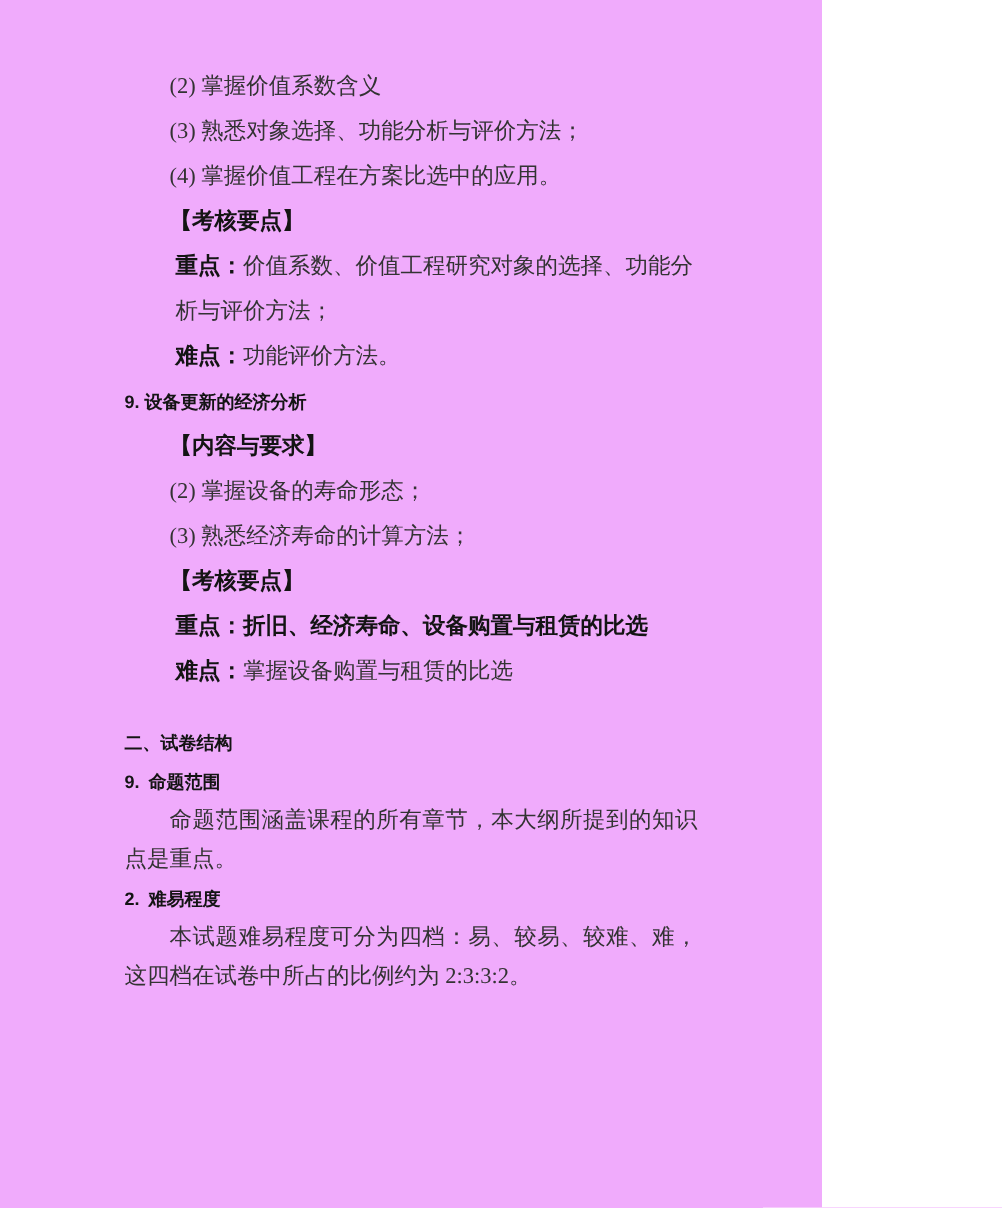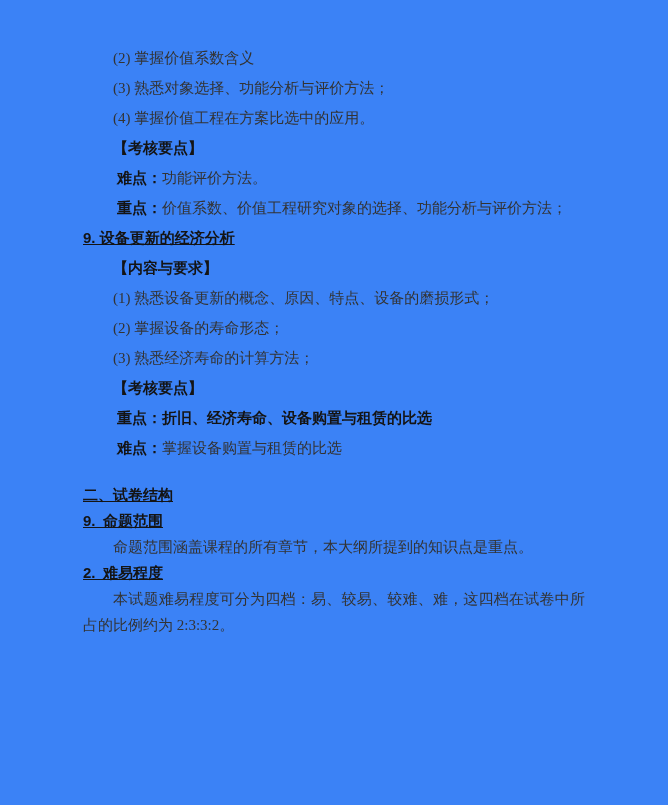--- a/index.html
+++ b/index.html
@@ -4,37 +4,37 @@
 <style>
   html, body { margin: 0; padding: 0; }
   body {
     width: 668px; height: 805px;
     background: #ffffff;
     font-family: "Liberation Serif", "DejaVu Serif", serif;
     overflow: hidden;
   }
   .page {
     box-sizing: border-box;
-    width: 668px; height: 805px;
+    width: 548px; height: 805px;
     padding: 43px 83px 20px 83px;
-    background: #3b82f6;
+    background: #f0abfc;
     font-size: 15px;
     color: #333333;
   }
   
   .t-line { line-height: 30px; min-height: 30px; }
   .ind  { padding-left: 30px; }   
   .ind2 { padding-left: 34px; }   
   
   .hei {
     font-family: "Liberation Sans", "DejaVu Sans", sans-serif;
     font-weight: bold;
     color: #141414;
   }
-  h1, h2, h3 { margin: 0; padding: 0; font-size: 15px; text-decoration: underline; }
+  h1, h2, h3 { margin: 0; padding: 0; font-size: 12px; }
   
   .part2 { margin-top: 19px; }
   .part2 .p2-head { line-height: 26px; min-height: 26px; }
   .part2 p.p2-body {
     margin: 0;
     line-height: 26px;
     text-indent: 30px;
     text-align: justify;
     color: #333333;
   }
@@ -43,31 +43,30 @@
 <body>
 
 <div class="page">
 
   <section>
     <div class="t-line ind">(2) 掌握价值系数含义</div>
     <div class="t-line ind">(3) 熟悉对象选择、功能分析与评价方法；</div>
     <div class="t-line ind">(4) 掌握价值工程在方案比选中的应用。</div>
     <div class="t-line ind hei">【考核要点】</div>
     <div class="t-line ind2">
-      <span class="hei">难点：</span><span>功能评价方法。</span>
+      <span class="hei">重点：</span><span>价值系数、价值工程研究对象的选择、功能分析与评价方法；</span>
     </div>
     <div class="t-line ind2">
-      <span class="hei">重点：</span><span>价值系数、价值工程研究对象的选择、功能分析与评价方法；</span>
+      <span class="hei">难点：</span><span>功能评价方法。</span>
     </div>
   </section>
 
   <section>
     <h2 class="t-line hei">9. 设备更新的经济分析</h2>
     <div class="t-line ind hei">【内容与要求】</div>
-    <div class="t-line ind">(1) 熟悉设备更新的概念、原因、特点、设备的磨损形式；</div>
     <div class="t-line ind">(2) 掌握设备的寿命形态；</div>
     <div class="t-line ind">(3) 熟悉经济寿命的计算方法；</div>
     <div class="t-line ind hei">【考核要点】</div>
     <div class="t-line ind2">
       <span class="hei">重点：</span><span class="hei">折旧、经济寿命、设备购置与租赁的比选</span>
     </div>
     <div class="t-line ind2">
       <span class="hei">难点：</span><span>掌握设备购置与租赁的比选</span>
     </div>
   </section>

